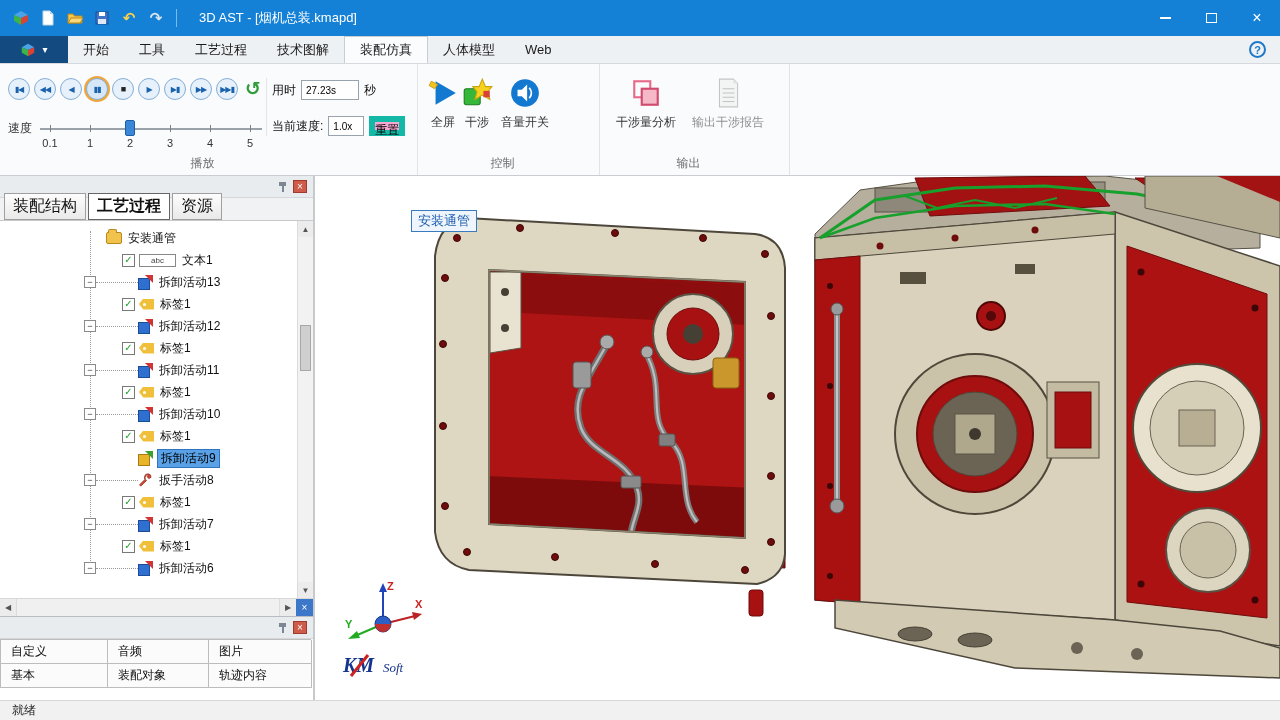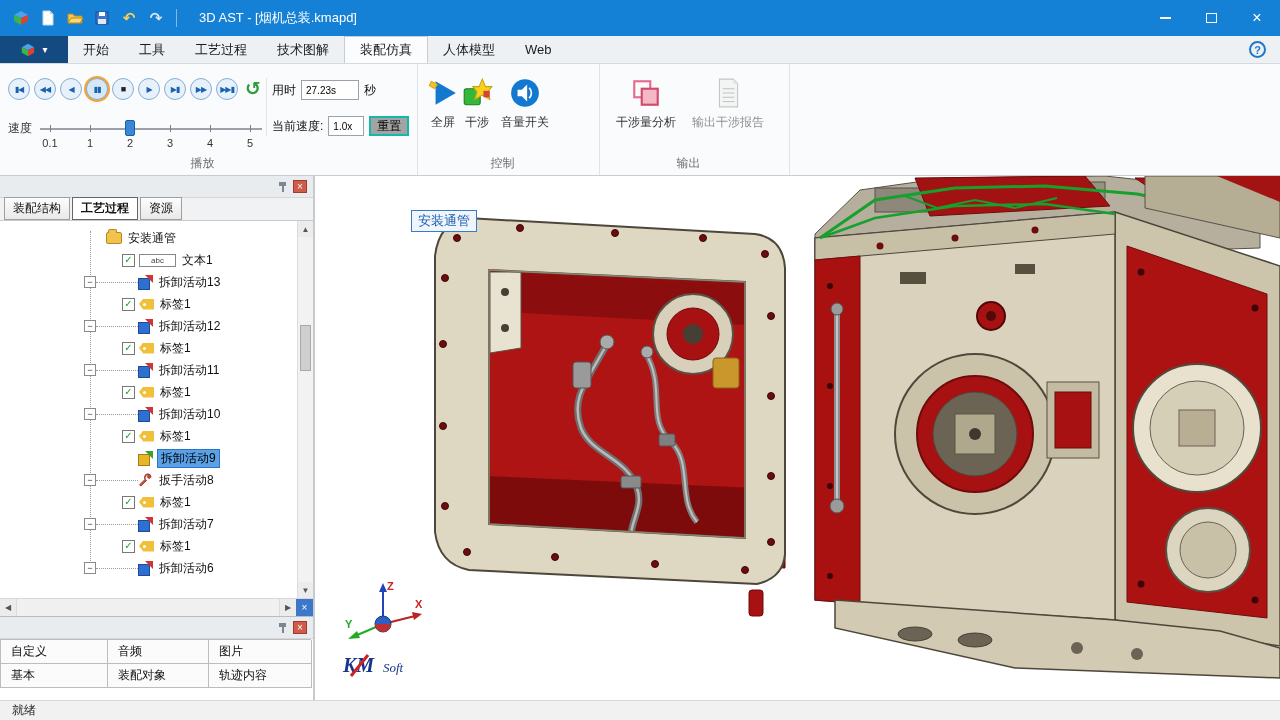--- a/index.html
+++ b/index.html
@@ -45,39 +45,39 @@
 .elapsed{position:absolute;left:272px;top:16px;display:flex;align-items:center;gap:5px;}
 .rib-input{height:20px;border:1px solid #98a3ae;background:#fff;font-size:10px;padding:0 4px;font-family:inherit;}
 .elapsed input{width:58px;}
 .speedlabel{position:absolute;left:8px;top:56px;color:#333;}
 .slider-track{position:absolute;left:40px;top:64px;width:222px;height:2px;background:#9aa1a8;}
 .slider-tick{position:absolute;top:61px;width:1px;height:7px;background:#7f7f7f;}
 .slider-thumb{position:absolute;top:56px;width:10px;height:16px;background:#3a87d8;border:1px solid #1c5fa8;border-radius:2px;}
 .tickline span{position:absolute;top:73px;width:26px;margin-left:-13px;text-align:center;font-size:11px;color:#333;}
 .curspeed{position:absolute;left:272px;top:52px;display:flex;align-items:center;gap:5px;}
 .curspeed input{width:36px;}
-.resetbtn{height:20px;border:2px solid #14b8a6;background:#a3a3a3;font-size:12px;padding:0 6px;font-family:inherit;}
+.resetbtn{height:20px;border:6px solid #14b8a6;background:#f9a8d4;font-size:12px;padding:0 0;font-family:inherit;}
 .pb-sep{position:absolute;left:266px;top:14px;height:58px;border-left:1px solid #e3e5e8;}
 
 .biggroup{display:flex;padding:6px 8px 0;}
 .bigbtn{display:flex;flex-direction:column;align-items:center;padding-top:6px;border:1px solid transparent;}
 .bigbtn span.lbl{margin-top:5px;font-size:12px;color:#333;white-space:nowrap;}
 .bigbtn.disabled{opacity:.55;filter:grayscale(1);}
 
 
 .left{position:absolute;left:0;top:176px;width:315px;height:524px;border-right:2px solid #c6cacd;background:#fff;display:flex;flex-direction:column;}
 .panel-head{height:22px;background:#e9ecef;border-bottom:1px solid #d4d7da;display:flex;align-items:center;padding:0 6px;}
 .panel-head .ptitle{font-size:12px;color:#222;margin-top:40px;}
 .ph-tools{margin-left:auto;display:flex;align-items:center;gap:6px;}
 .pin{width:9px;height:10px;position:relative;}
 .pin::before{content:"";position:absolute;left:1px;top:0;width:7px;height:4px;background:#7d8794;}
 .pin::after{content:"";position:absolute;left:4px;top:4px;width:2px;height:6px;background:#7d8794;}
 .redclose{width:14px;height:13px;background:#cf5b4a;border:1px solid #9e3b2c;color:#fff;font-size:10px;line-height:11px;text-align:center;}
 .wtabs{height:23px;background:#f1f2f4;display:flex;align-items:flex-end;padding:0 2px;border-bottom:1px solid #c9c9c9;}
-.wtab{border:1px solid #9f9f9f;background:linear-gradient(#fdfdfd,#e9e9e9);padding:2px 8px;margin-left:2px;font-size:12px;}
+.wtab{border:1px solid #9f9f9f;background:linear-gradient(#fdfdfd,#e9e9e9);padding:2px 8px;margin-left:2px;font-size:16px;}
 .wtab.active{background:#fff;font-weight:bold;border-color:#666;}
 .tree{position:relative;flex:1;background:#fff;overflow:hidden;padding-top:6px;}
 .guide{position:absolute;left:90px;top:10px;height:338px;border-left:1px dotted #9a9a9a;}
 .trow{display:flex;align-items:center;height:22px;position:relative;}
 .tlab{font-size:12px;white-space:nowrap;margin-left:2px;}
 .tlab.sel{background:#5aa2e8;border:1px solid #2f74c0;color:#000000;padding:0 3px;margin-left:0;}
 .cb{width:13px;height:13px;border:1px solid #787878;background:#fff;display:flex;align-items:center;justify-content:center;font-size:10px;line-height:10px;color:#1f9e2c;margin-right:4px;flex:none;}
 .exp{width:12px;height:12px;border:1px solid #8a8a8a;background:#fff;font-size:9px;line-height:10px;text-align:center;color:#333;flex:none;}
 .dots{height:1px;border-bottom:1px dotted #9a9a9a;width:42px;flex:none;}
 .sp54{width:54px;flex:none;}

